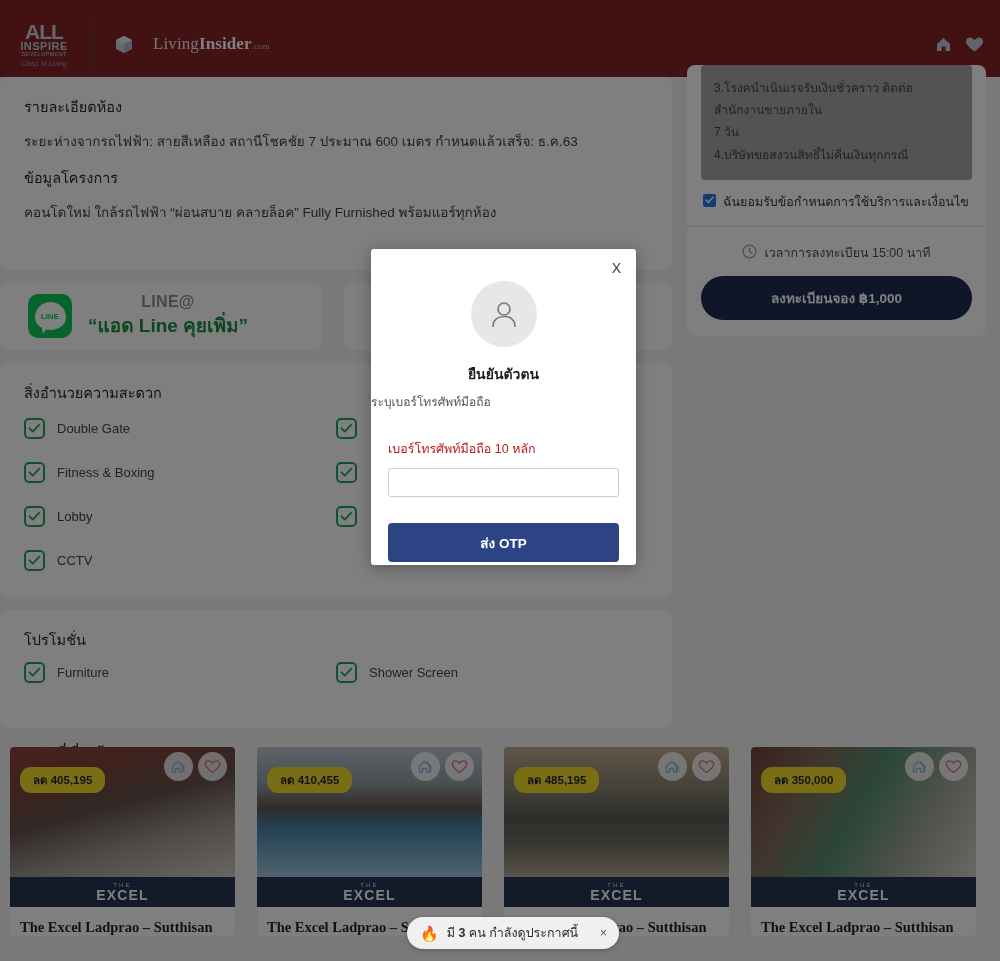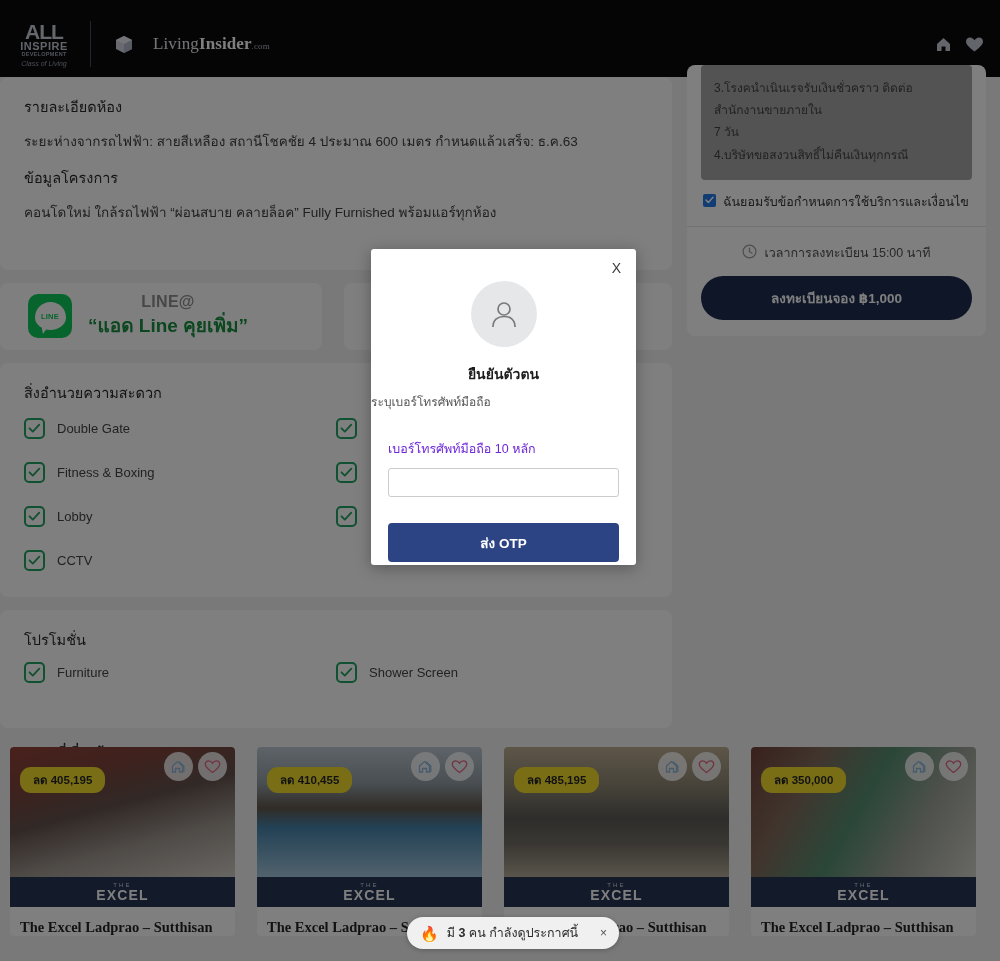--- a/index.html
+++ b/index.html
@@ -7,21 +7,21 @@
     width: 1000px; height: 961px;
     overflow: hidden;
     font-family: "Liberation Sans", "DejaVu Sans", sans-serif;
     background: #ffffff;
   }
   #page { position: relative; width: 1000px; height: 961px; overflow: hidden; background:#f3f3f3; }
 
   
   .header {
     position:absolute; top:0; left:0; width:1000px; height:88px;
-    background:#000000; display:flex; align-items:center;
+    background:#7f1d1d; display:flex; align-items:center;
   }
   .brand-left { display:flex; align-items:center; padding-left:14px; }
   .ai-logo { width:60px; text-align:center; color:#b9bfcd; line-height:1.0; }
   .ai-logo .ai-mark { font-size:21px; font-weight:bold; letter-spacing:-1px; color:#c7ccd8; }
   .ai-logo .ai-sub1 { font-size:11px; font-weight:bold; letter-spacing:.5px; color:#c0c6d4; margin-top:-1px;}
   .ai-logo .ai-sub2 { font-size:5.5px; font-weight:bold; letter-spacing:.3px; color:#9aa2b5; }
   .ai-logo .ai-sub3 { font-size:7px; color:#8f97ac; margin-top:2px; font-style:italic;}
   .divider-v { width:1px; height:46px; background:#39435f; margin:0 24px 0 16px; }
   .li-logo { display:flex; align-items:center; gap:20px;font-family:Liberation Serif, serif; }
   .li-cube { width:18px; height:19px; position:relative; }
@@ -117,21 +117,21 @@
   .modal {
     position:absolute; left:371px; top:249px; width:265px; height:316px;
     background:#fff; border-radius:3px; z-index:50; box-shadow:0 3px 16px rgba(0,0,0,.3);
   }
   .modal-close { position:absolute; right:12px; top:9px; font-size:14px; color:#3b3b3b; cursor:pointer;
      background:none; border:0; font-family:inherit; line-height:1; padding:3px; }
   .modal-avatar { width:66px; height:66px; border-radius:50%; background:#e6e7e9; margin:32px auto 0 auto;
      display:flex; align-items:center; justify-content:center; }
   .modal-h { text-align:center; font-size:14px; font-weight:bold; color:#1d1d1d; margin-top:16px; }
   .modal-sub { font-size:12px; color:#555; margin-top:7px; }
-  .modal-label { font-size:12.5px; color:#6d28d9; margin:28px 0 0 17px; }
+  .modal-label { font-size:12.5px; color:#b91c1c; margin:28px 0 0 17px; }
   .modal-input { display:block; width:231px; height:29px; margin:9px auto 0 auto; border:1px solid #ccc;
      border-radius:3px; padding:0 8px; font-size:13px; font-family:inherit; color:#222; background:#fff; }
   .btn-otp { display:block; width:231px; height:39px; margin:26px auto 0 auto; border:0; border-radius:4px;
      background:#2c4484; color:#fff; font-size:13.5px; font-weight:bold; cursor:pointer; font-family:inherit; }
 
   
   .toast {
     position:absolute; left:407px; top:917px; width:212px; height:32px; z-index:60;
     background:#f0f0f0; border-radius:16px; display:flex; align-items:center; gap:8px;
     padding:0 10px 0 13px; box-shadow:0 1px 5px rgba(0,0,0,.25);
@@ -179,21 +179,21 @@
       </span>
     </div>
   </div>
 
   <div class="content">
 
     <div class="left-col">
 
       <div class="card">
         <div class="sec-title">รายละเอียดห้อง</div>
-        <div class="sec-text">ระยะห่างจากรถไฟฟ้า: สายสีเหลือง สถานีโชคชัย 4 ประมาณ 600 เมตร กำหนดแล้วเสร็จ: ธ.ค.63</div>
+        <div class="sec-text">ระยะห่างจากรถไฟฟ้า: สายสีเหลือง สถานีโชคชัย 7 ประมาณ 600 เมตร กำหนดแล้วเสร็จ: ธ.ค.63</div>
         <div class="gap12"></div>
         <div class="sec-title">ข้อมูลโครงการ</div>
         <div class="sec-text">คอนโดใหม่ ใกล้รถไฟฟ้า “ผ่อนสบาย คลายล็อค” Fully Furnished พร้อมแอร์ทุกห้อง</div>
         <div style="height:28px"></div>
       </div>
 
       <div class="promo-row">
         <div class="promo-box promo-line">
           <span class="line-badge">
             <span class="line-bubble">

